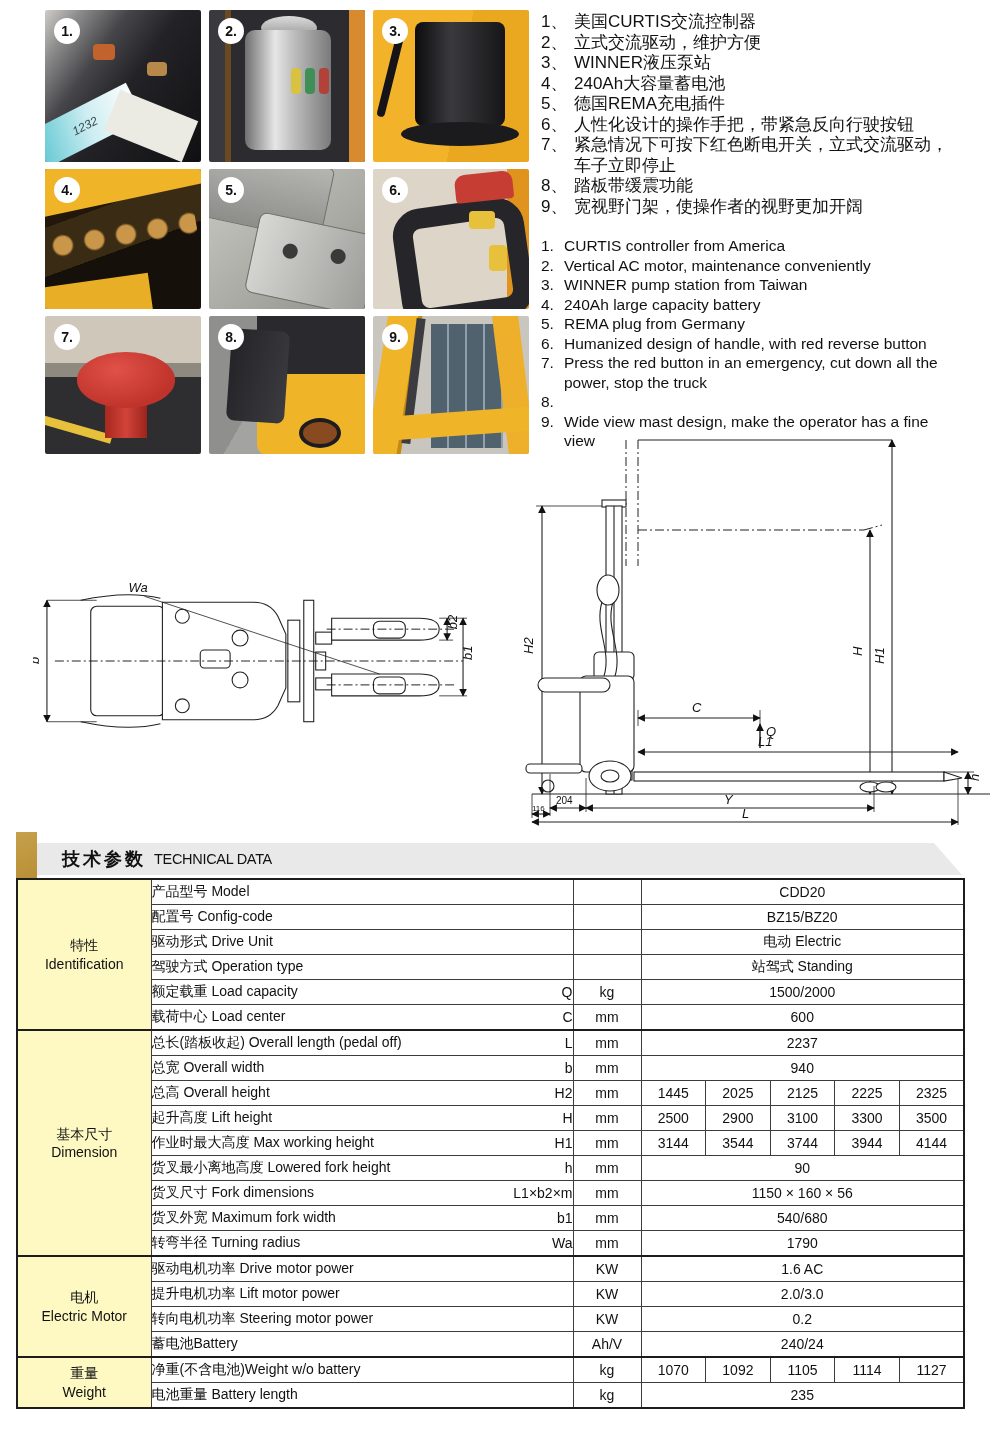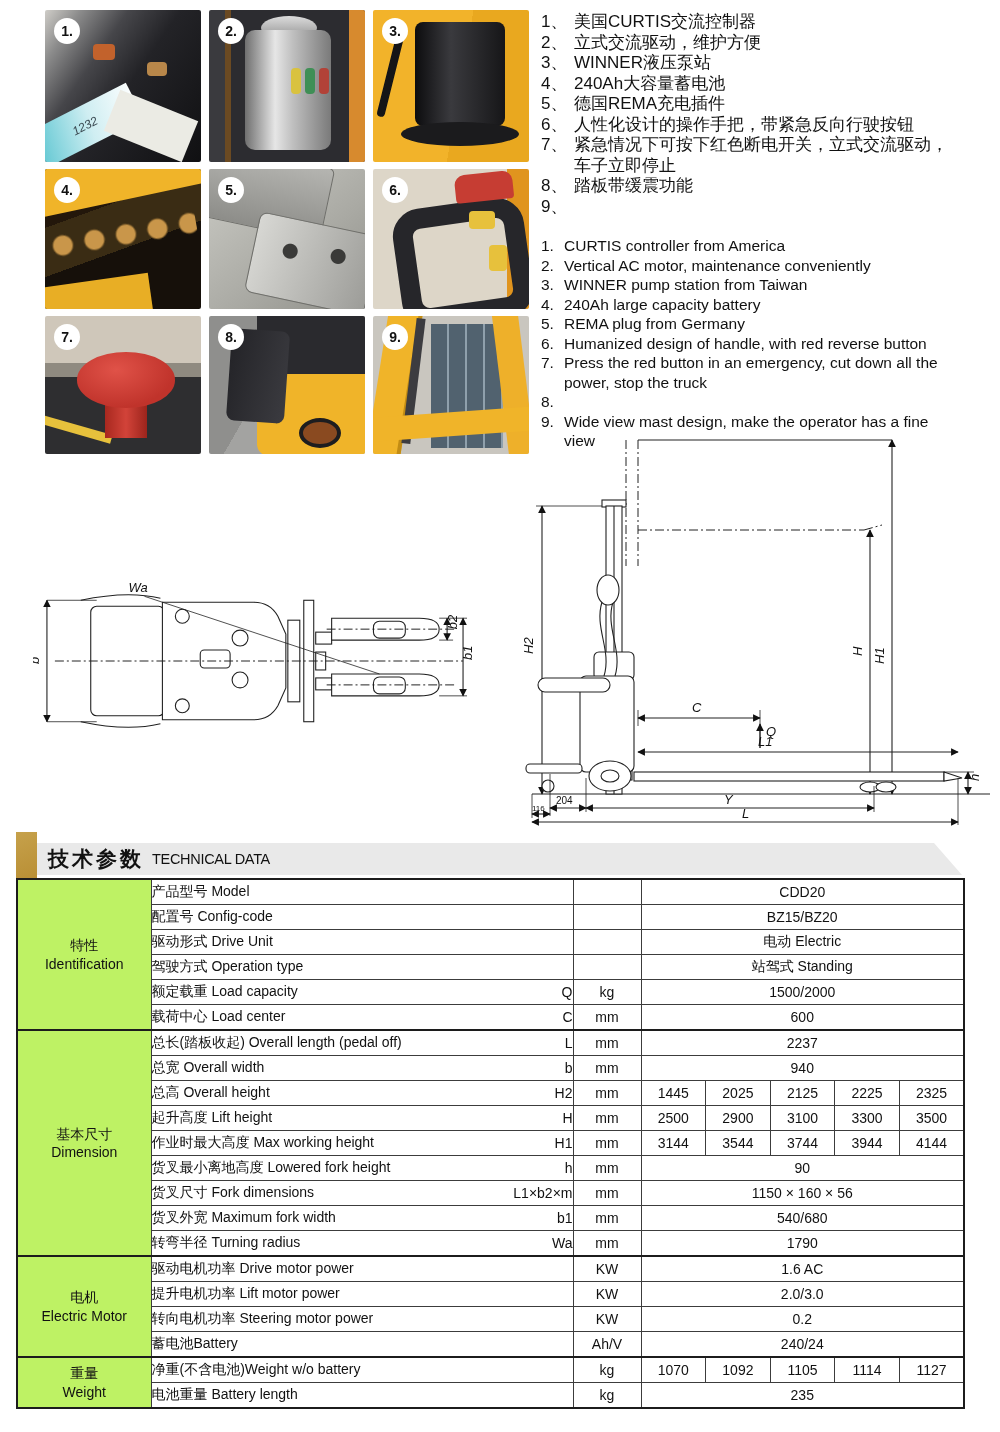--- a/index.html
+++ b/index.html
@@ -91,28 +91,28 @@
   .thin{stroke:#222;stroke-width:0.8px;}
   .drawing text{fill:#111;font-size:13px;font-style:italic;font-family:"Liberation Sans",sans-serif;}
   .drawing text.sm{font-size:10px;font-style:normal;}
   .drawing text.xs{font-size:8px;font-style:normal;}
 
   
   .tech-header{position:absolute;left:16px;top:843px;width:946px;height:32px;background:#e9e9e9;
     clip-path:polygon(0 0,918px 0,946px 100%,0 100%);display:flex;align-items:center;}
   .accent-square{position:absolute;left:16px;top:832px;width:21px;height:46px;z-index:3;
     background:linear-gradient(160deg,#d8b768,#b98f35);}
-  .tech-title-cn{font-size:21px;font-weight:bold;letter-spacing:3px;margin-left:32px;}
+  .tech-title-cn{font-size:18px;font-weight:bold;letter-spacing:3px;margin-left:46px;}
   .tech-title-en{font-size:14.5px;margin-left:8px;letter-spacing:-0.3px;}
 
   
   table.tech{position:absolute;left:16px;top:878px;width:947px;border-collapse:collapse;
     table-layout:fixed;border:2.5px solid #1c1c1c;}
   table.tech td{border:1px solid #3c3c3c;height:24px;padding:0;font-size:14px;overflow:hidden;}
-  td.cat{background:#bef264;text-align:center;font-size:15px;line-height:1.3;}
+  td.cat{background:#fef9c3;text-align:center;font-size:15px;line-height:1.3;}
   td.pname{padding:0 10px 0 12px;}
   td.pname .cellflex{display:flex;justify-content:space-between;align-items:center;}
   td.unit{text-align:center;font-size:14.5px;}
   td.val{text-align:center;font-size:15px;}
   tr.sec-first td{border-top:2.5px solid #1c1c1c;}
 </style>
 </head>
 <body>
 
 <div id="page">
@@ -209,20 +209,21 @@
         <span class="feat-num">7、</span>
         <span class="feat-text">紧急情况下可按下红色断电开关，立式交流驱动，
 车子立即停止</span>
       </div>
       <div class="feat-item">
         <span class="feat-num">8、</span>
         <span class="feat-text">踏板带缓震功能</span>
       </div>
       <div class="feat-item">
         <span class="feat-num">9、</span>
+        <span class="feat-text">宽视野门架，使操作者的视野更加开阔</span>
       </div>
     </div>
   <div class="features en">
       <div class="feat-item">
         <span class="feat-num">1.</span>
         <span class="feat-text">CURTIS controller from America</span>
       </div>
       <div class="feat-item">
         <span class="feat-num">2.</span>
         <span class="feat-text">Vertical AC motor, maintenance conveniently</span>

